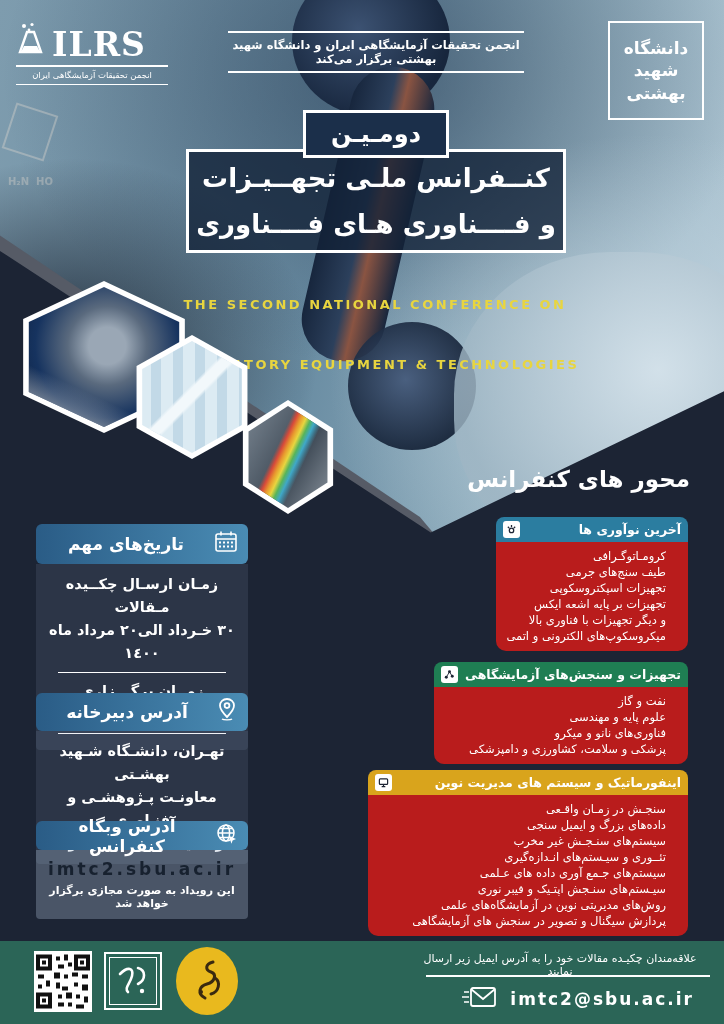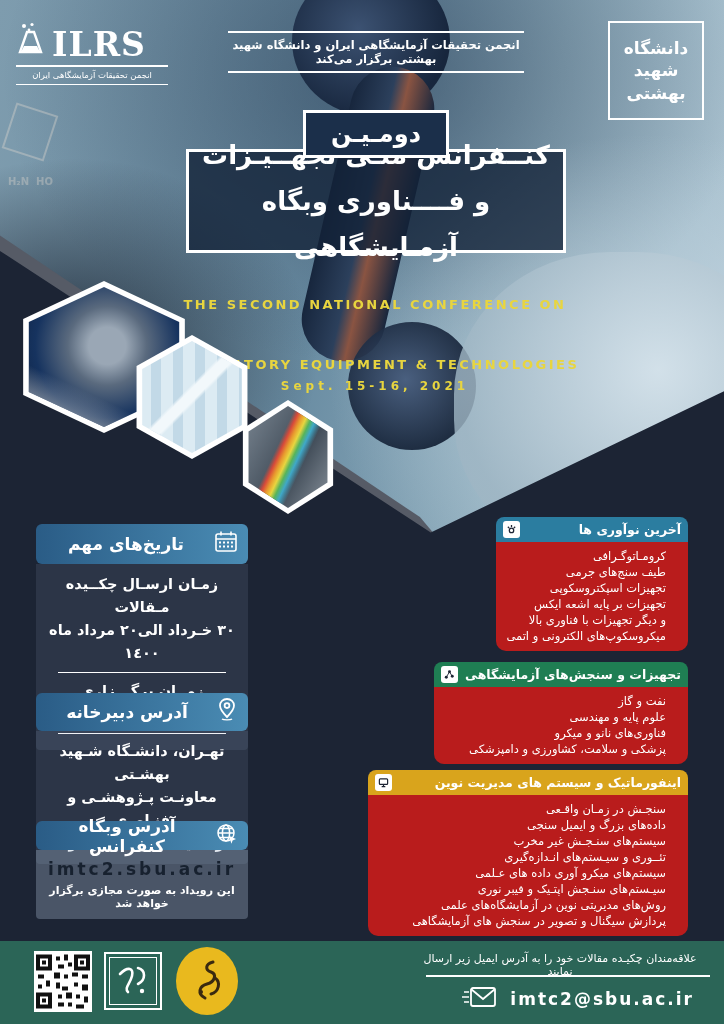--- a/index.html
+++ b/index.html
@@ -162,38 +162,38 @@
 
   <div class="sbu">
     <span>دانشگاه</span>
     <span>شهید</span>
     <span>بهشتی</span>
   </div>
 
   <div class="ordinal-box">دومـیـن</div>
   <div class="title-box">
     <span>کنــفرانس  ملـی تجهــیـزات</span>
-    <span>و فــــناوری وبگاه آزمـایشگاهی</span>
+    <span>و فــــناوری هـای فــــناوری</span>
   </div>
   <div class="en-block">
     <div class="en-line">THE SECOND NATIONAL  CONFERENCE ON</div>
     <div class="en-line">LABORATORY EQUIPMENT  &amp; TECHNOLOGIES</div>
-    <div class="en-date">Sept. 15-16, 2021</div>
   </div>
 
   <div class="hex hex1">
       <div class="hex-in"></div>
     </div>
   <div class="hex hex2">
       <div class="hex-in"></div>
     </div>
   <div class="hex hex3">
       <div class="hex-in"></div>
     </div>
 
+  <div class="topics-heading">محور های کنفرانس</div>
   <div class="topics">
 
     <div class="tcard c1">
       <div class="tcard-head">
         <span>آخرین نوآوری ها</span>
         <span class="tcard-icon">
           <svg width="11" height="11" viewBox="0 0 12 12">
               <g stroke="#1c2434" stroke-width="1.4" fill="none">
             <circle cx="6" cy="7" r="2.4"></circle>
                 <path d="M6 1v2.2M2 3l1.5 1.5M10 3L8.5 4.5"></path>
@@ -243,21 +243,21 @@
                 <path d="M4 10.5h4M6 8v2.5"></path>
               </g>
             </svg>
         </span>
       </div>
       <div class="tcard-body">
           <div class="topic-line">سنجـش در زمـان واقـعی</div>
           <div class="topic-line">داده‌های بزرگ و ایمیل سنجی</div>
           <div class="topic-line">سیستم‌های سنـجـش غیر مخرب</div>
           <div class="topic-line">تئــوری و سیـستم‌های انـدازه‌گیری</div>
-          <div class="topic-line">سیستم‌های میکرو آوری داده های عـلمی</div>
+          <div class="topic-line">سیستم‌های جـمع آوری داده های عـلمی</div>
           <div class="topic-line">سیـستم‌های سنـجش اپتـیک و فیبر نوری</div>
           <div class="topic-line">روش‌های مدیریتی نوین در آزمایشگاه‌های علمی</div>
           <div class="topic-line">پردازش سیگنال و تصویر در سنجش های آزمایشگاهی</div>
         </div>
     </div>
   </div>
 
   <div class="lcard lc-dates">
     <div class="lcard-head">
       <span>

